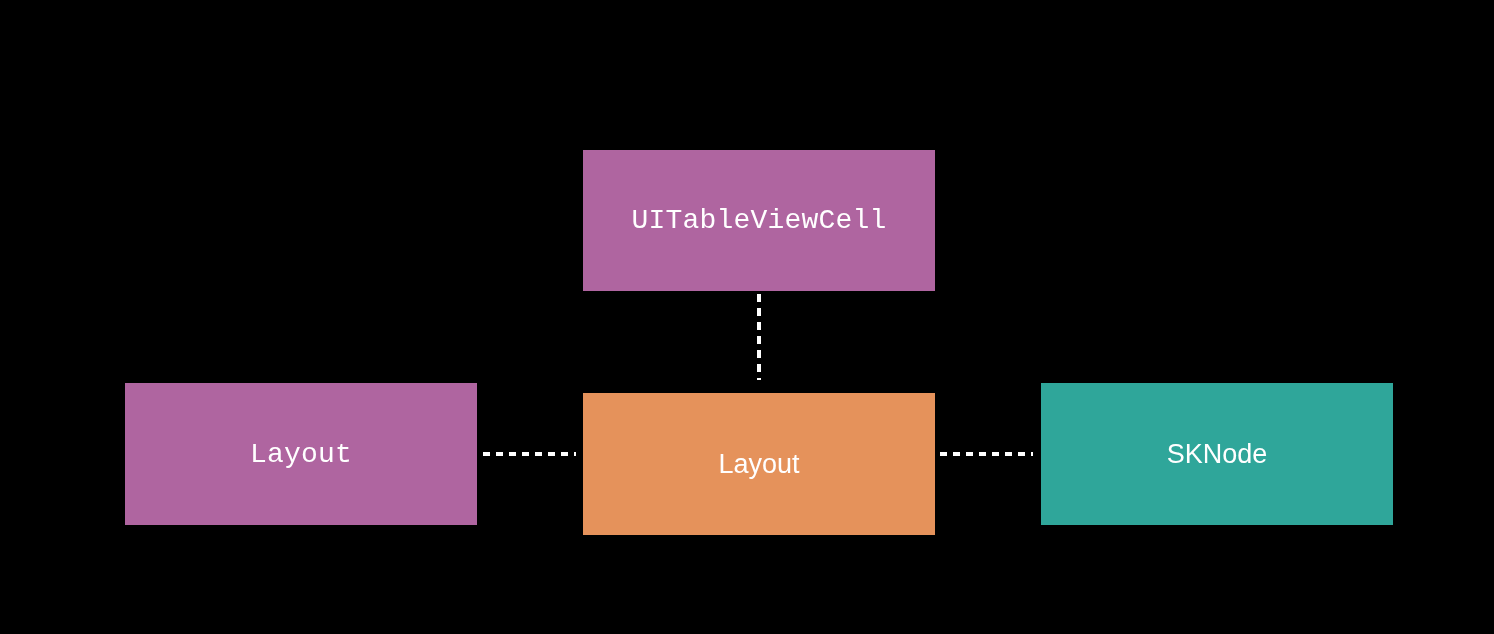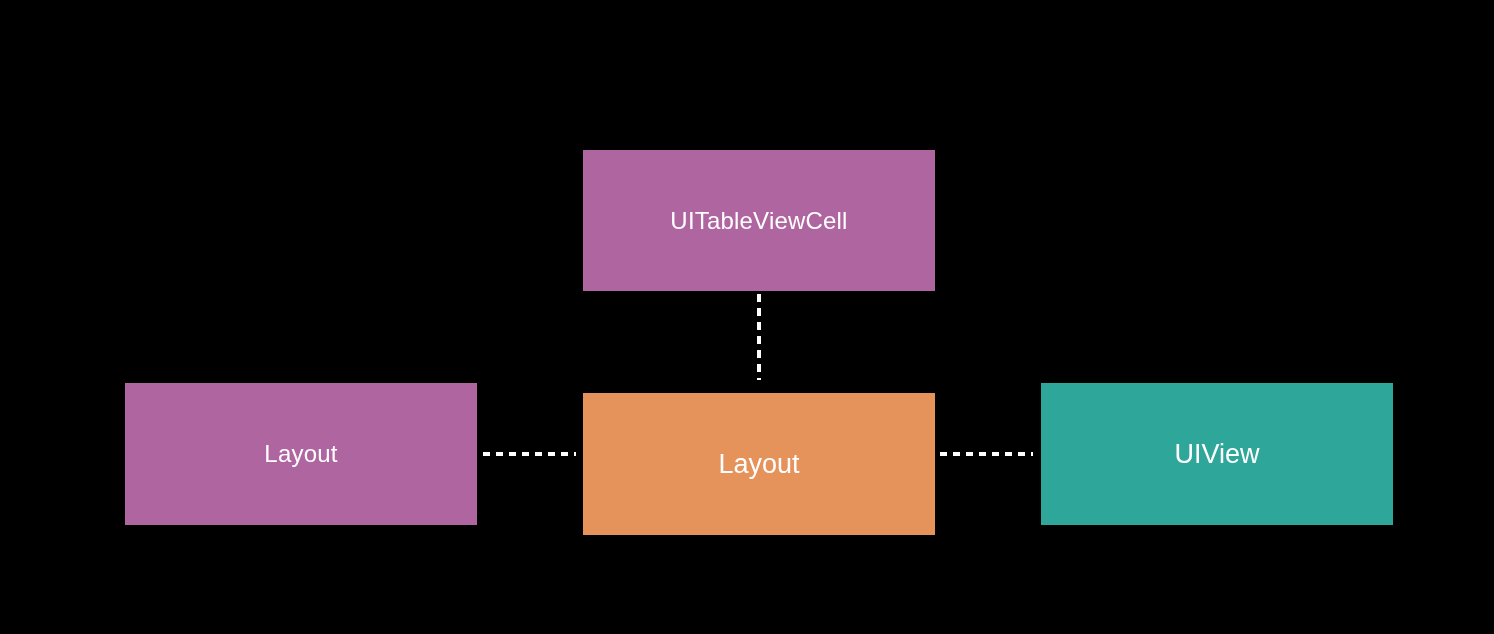--- a/index.html
+++ b/index.html
@@ -19,22 +19,22 @@
     position: absolute;
     display: flex;
     align-items: center;
     justify-content: center;
     color: var(--label-color, #fff);
   }
   .node .label {
     white-space: nowrap;
   }
   .node.mono .label {
-    font-family: Liberation Sans, sans-serif;
-    font-size: 24px;
+    font-family: Liberation Mono, monospace;
+    font-size: 28px;
     letter-spacing: 0.2px;
   }
   .node.sans .label {
     font-family: "Liberation Sans", "DejaVu Sans", sans-serif;
     font-size: 27px;
   }
   #node-uitableviewcell { left: 583px;  top: 150px; width: 352px; height: 141px; }
   #node-uiview          { left: 125px;  top: 383px; width: 352px; height: 142px; }
   #node-layout          { left: 583px;  top: 393px; width: 352px; height: 142px; }
   #node-sknode          { left: 1041px; top: 383px; width: 352px; height: 142px; }
@@ -65,21 +65,21 @@
 
   <div class="node mono" id="node-uiview" style="background-color: rgb(175, 101, 160);">
     <span class="label">Layout</span>
   </div>
 
   <div class="node sans" id="node-layout" style="background-color: rgb(229, 146, 91);">
     <span class="label">Layout</span>
   </div>
 
   <div class="node sans" id="node-sknode" style="background-color: rgb(47, 166, 154);">
-    <span class="label">UIView</span>
+    <span class="label">SKNode</span>
   </div>
 
   <div class="edge vertical" id="edge-uitableviewcell-layout"></div>
 
   <div class="edge horizontal" id="edge-uiview-layout"></div>
 
   <div class="edge horizontal" id="edge-layout-sknode"></div>
 
 </div>
 

